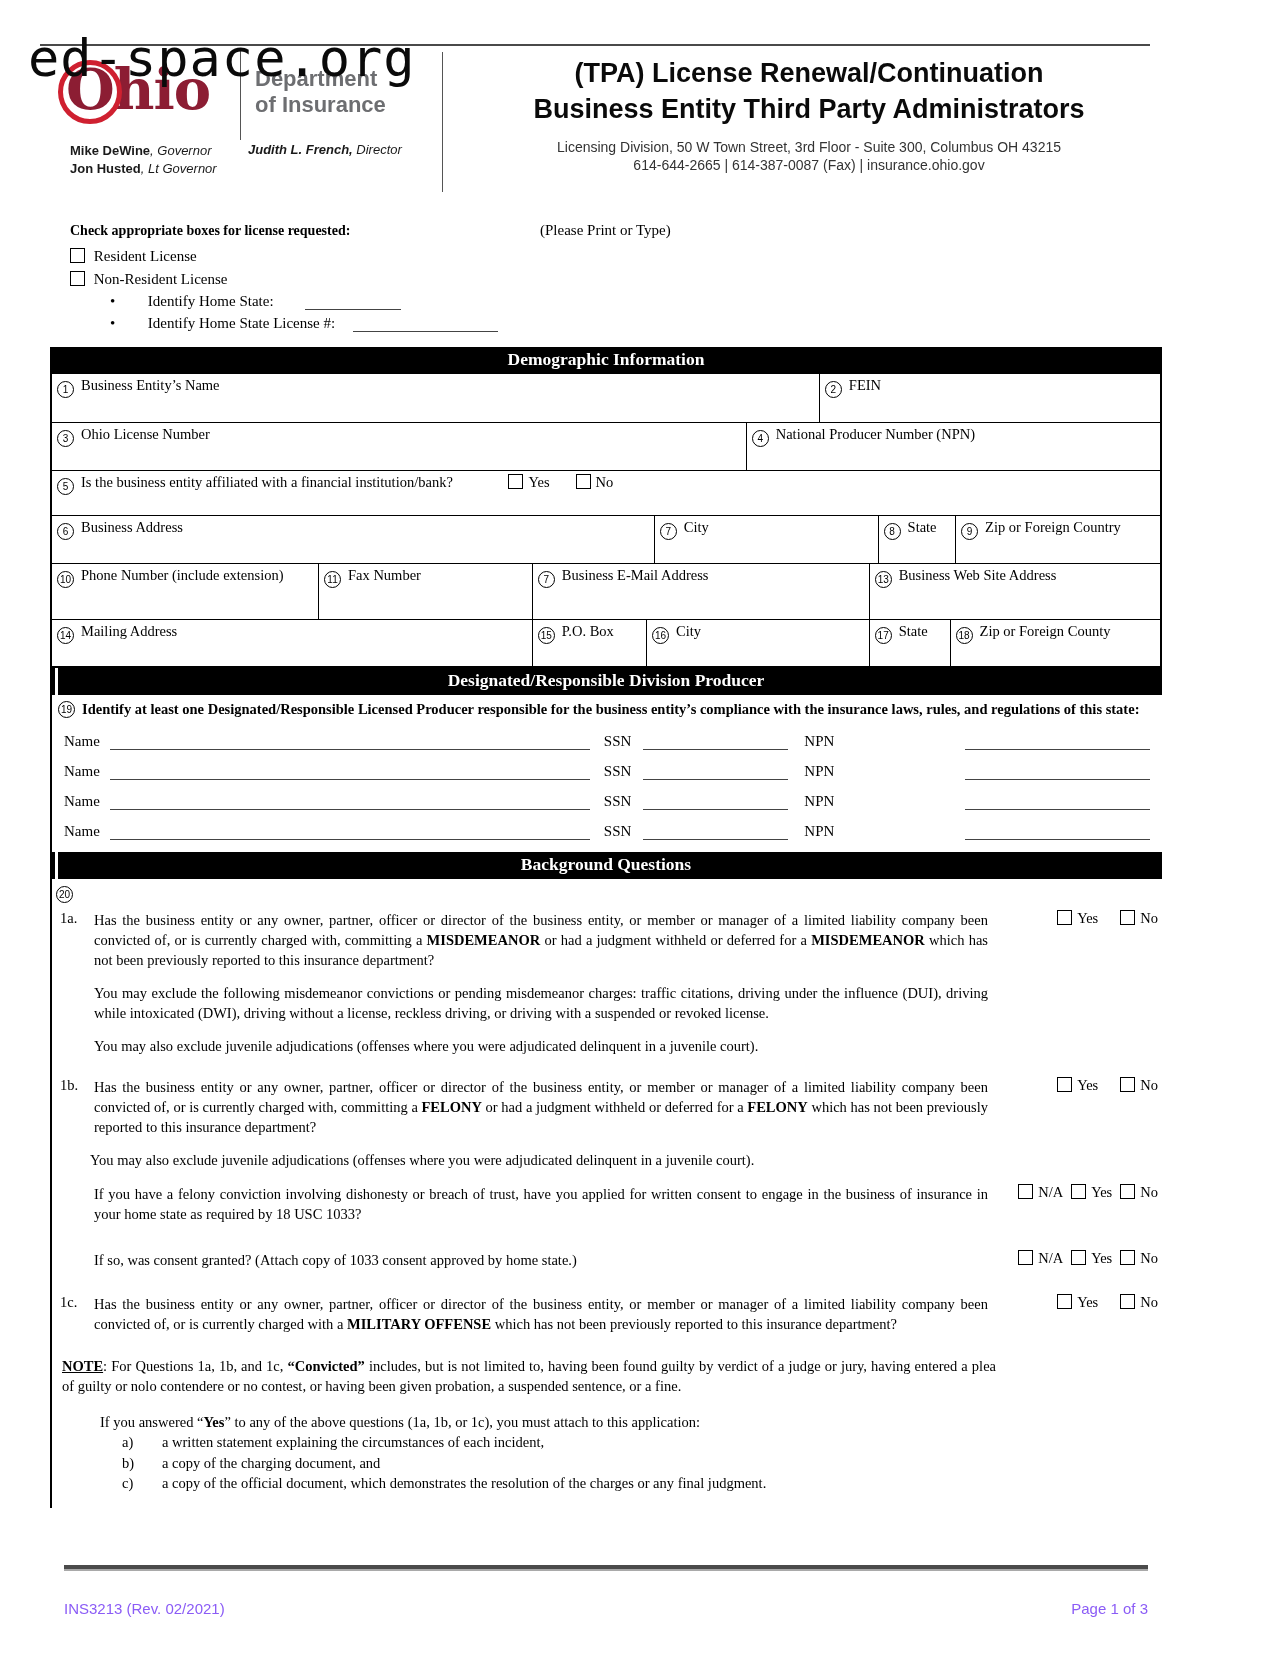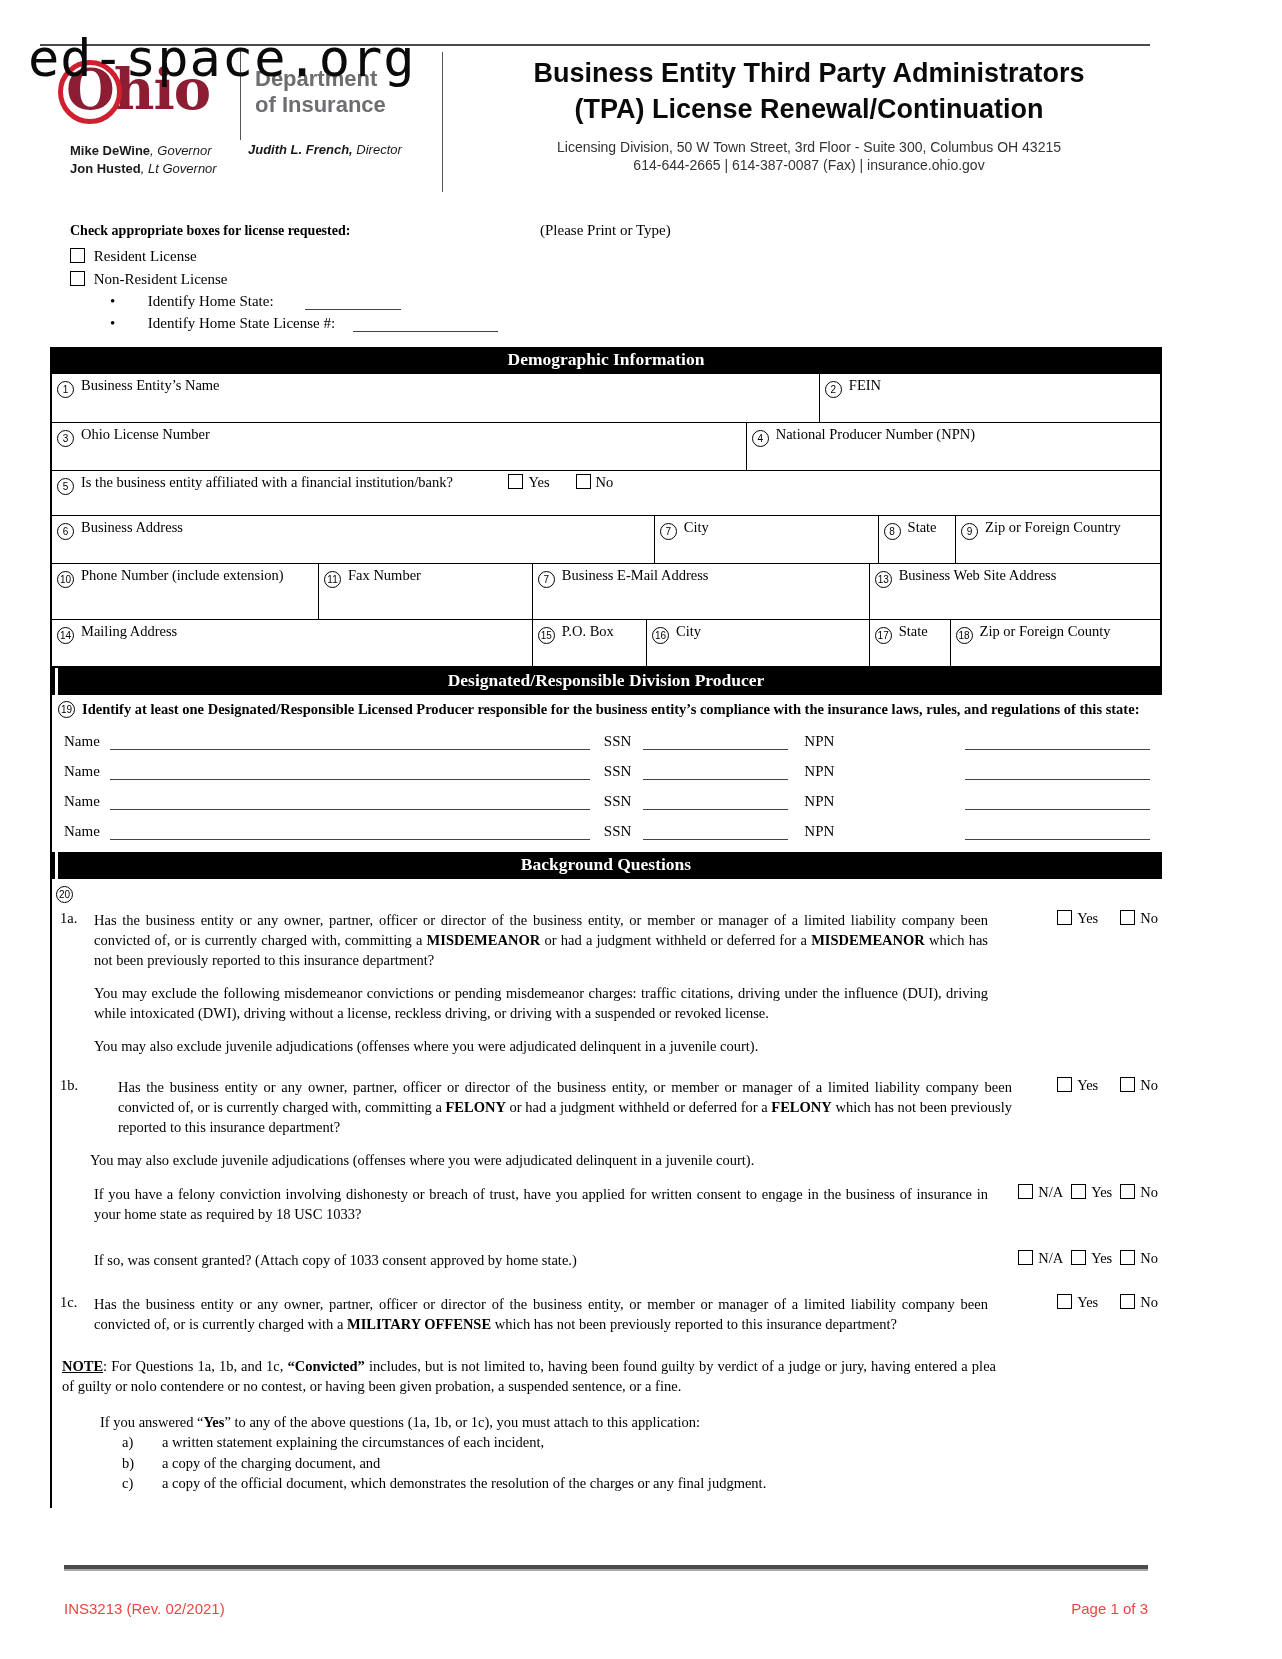--- a/index.html
+++ b/index.html
@@ -111,21 +111,21 @@
   .attach-letter { width:40px; flex:none; }
 
   
   .footer-rule {
     position:absolute; left:64px; right:134px; bottom:88px; height:4px;
     background:#4b4b4b; border-bottom:2px solid #a9a9a9;
   }
   .footer-text {
     position:absolute; left:64px; right:134px; bottom:42px;
     display:flex; justify-content:space-between;
-    font-family:"Liberation Sans", sans-serif; font-size:15px; color:#ef4444;
+    font-family:"Liberation Sans", sans-serif; font-size:15px; color:#8b5cf6;
   }
   b.seg { font-weight:bold; }
 </style>
 </head>
 <body>
 
 <div class="page">
 
   <div class="top-rule"></div>
 
@@ -145,22 +145,22 @@
     <div><b class="seg">Jon Husted</b><i>, Lt Governor</i></div>
   </div>
 
   <div class="officials-right">
     <b class="seg"><i>Judith L. French,</i></b><i> Director</i>
   </div>
 
   <div class="head-divider2"></div>
 
   <div class="title-block">
+    <div class="title-line">(TPA) License Renewal/Continuation</div>
     <div class="title-line">Business Entity Third Party Administrators</div>
-    <div class="title-line">(TPA) License Renewal/Continuation</div>
     <div class="addr-line">Licensing Division, 50 W Town Street, 3rd Floor - Suite 300, Columbus OH 43215</div>
     <div class="contact-line">614-644-2665  |  614-387-0087 (Fax)  |  insurance.ohio.gov</div>
   </div>
 
   <div class="content">
 
     <div class="intro">
       <div class="check-row">
         <b>Check appropriate boxes for license requested:</b>
         <span class="print-note">(Please Print or Type)</span>
@@ -310,21 +310,21 @@
       <div><span class="circ">20</span></div>
 
       <div class="qrow">
         <span class="qnum">1a.</span>
         <span class="qtext"><span>Has the business entity or any owner, partner, officer or director of the business entity, or member or manager of a limited liability company been convicted of, or is currently charged with, committing a </span><b class="seg">MISDEMEANOR</b><span> or had a judgment withheld or deferred for a </span><b class="seg">MISDEMEANOR</b><span> which has not been previously reported to this insurance department?</span></span>
         <span class="qans"><span class="cb"></span><span>Yes</span><span class="gap"></span><span class="cb"></span><span>No</span></span>
       </div>
       <div class="para">You may exclude the following misdemeanor convictions or pending misdemeanor charges: traffic citations, driving under the influence (DUI), driving while intoxicated (DWI), driving without a license, reckless driving, or driving with a suspended or revoked license.</div>
       <div class="para">You may also exclude juvenile adjudications (offenses where you were adjudicated delinquent in a juvenile court).</div>
 
-      <div class="qrow" style="margin-top:21px;gap:24px;">
+      <div class="qrow" style="margin-top:21px;">
         <span class="qnum">1b.</span>
         <span class="qtext"><span>Has the business entity or any owner, partner, officer or director of the business entity, or member or manager of a limited liability company been convicted of, or is currently charged with, committing a </span><b class="seg">FELONY</b><span> or had a judgment withheld or deferred for a </span><b class="seg">FELONY</b><span> which has not been previously reported to this insurance department?</span></span>
         <span class="qans"><span class="cb"></span><span>Yes</span><span class="gap"></span><span class="cb"></span><span>No</span></span>
       </div>
       <div class="para" style="margin-left:34px;">You may also exclude juvenile adjudications (offenses where you were adjudicated delinquent in a juvenile court).</div>
 
       <div class="qrow" style="margin-top:14px;">
         <span class="qnum"></span>
         <span class="qtext">If you have a felony conviction involving dishonesty or breach of trust, have you applied for written consent to engage in the business of insurance in your home state as required by 18 USC 1033?</span>
         <span class="qans"><span class="cb"></span><span>N/A</span><span class="sgap"></span><span class="cb"></span><span>Yes</span><span class="sgap"></span><span class="cb"></span><span>No</span></span>

